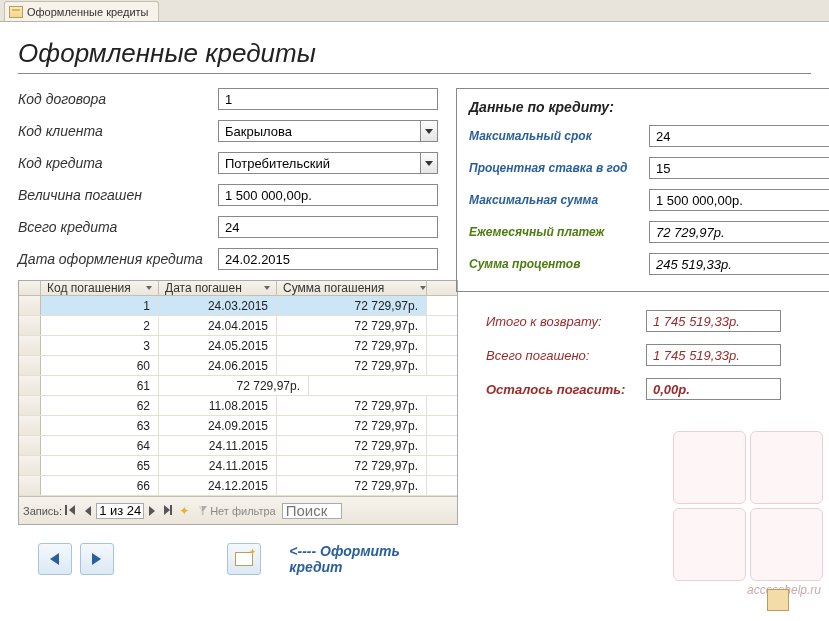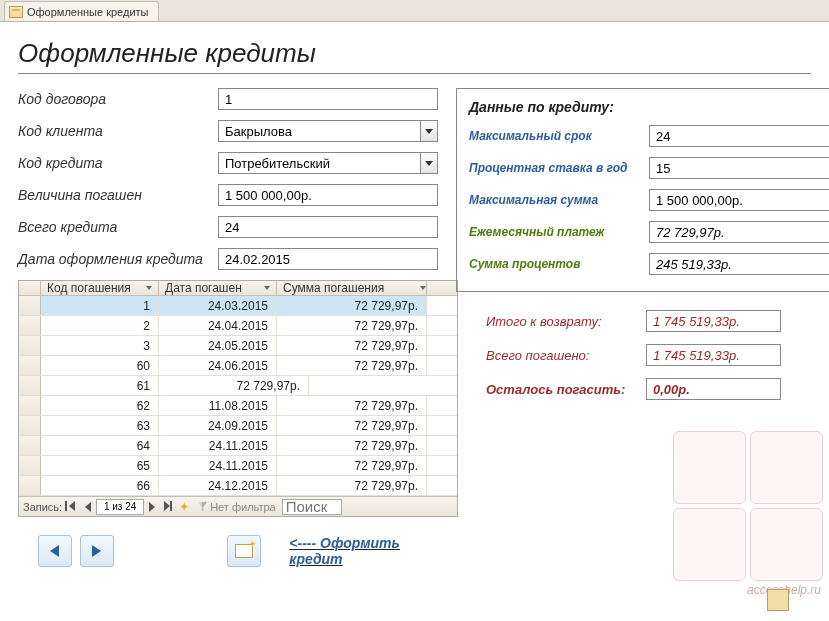--- a/index.html
+++ b/index.html
@@ -214,58 +214,57 @@
   .c1 { width: 118px; }
   .c2 { width: 118px; }
   .c3 { width: 150px; gap: 36px; }
   .mini-chev {width:0;height:0;border-left:3px solid transparent;border-right:3px solid transparent;border-top:4px solid #666;flex-shrink:0;}
   
   .recnav {
     display: flex;
     align-items: center;
     background: linear-gradient(#f6f3ed,#ece6da);
     border-top: 1px solid #c5bfb3;
-    height: 20px;
+    height: 28px;
     font-size: 11px;
     gap: 0;
     padding: 0 4px;
   }
   .recnav-lbl { color:#555; margin-right:2px;}
   .nav-btn {
     width: 16px; height: 16px;
     display:flex;align-items:center;justify-content:center;
     cursor:pointer;
   }
   .rec-box {
     width: 48px; height: 16px;
     border: 1px solid #aaa;
     background: #fff;
     text-align: center;
-    font-size: 10px;
+    font-size: 13px;
     padding: 0 2px;
   }
   .filter-box {
     display:flex;align-items:center;gap:3px;color:#888;margin-left:6px;
   }
   .search-box {
     margin-left: 6px;
     width: 60px; height:16px;
     border:1px solid #aaa;
     font-size:15px;
     padding:0 3px;
     color:#888;
   }
   
   .bottom-bar {
     display:flex;
     align-items:flex-start;
     gap: 8px;
     margin-top: 18px;
     padding-left: 20px;
-    text-decoration: underline;
   }
   .img-btn {
     width: 38px; height: 32px;
     border: 1px solid #a7c4de;
     background: linear-gradient(#f4f8fc,#dce9f5);
     border-radius: 3px;
     display:flex;align-items:center;justify-content:center;
     cursor:pointer;
   }
   .arrow-blue-l {width:0;height:0;border-top:6px solid transparent;border-bottom:6px solid transparent;border-right:9px solid #2a5f9b;}

